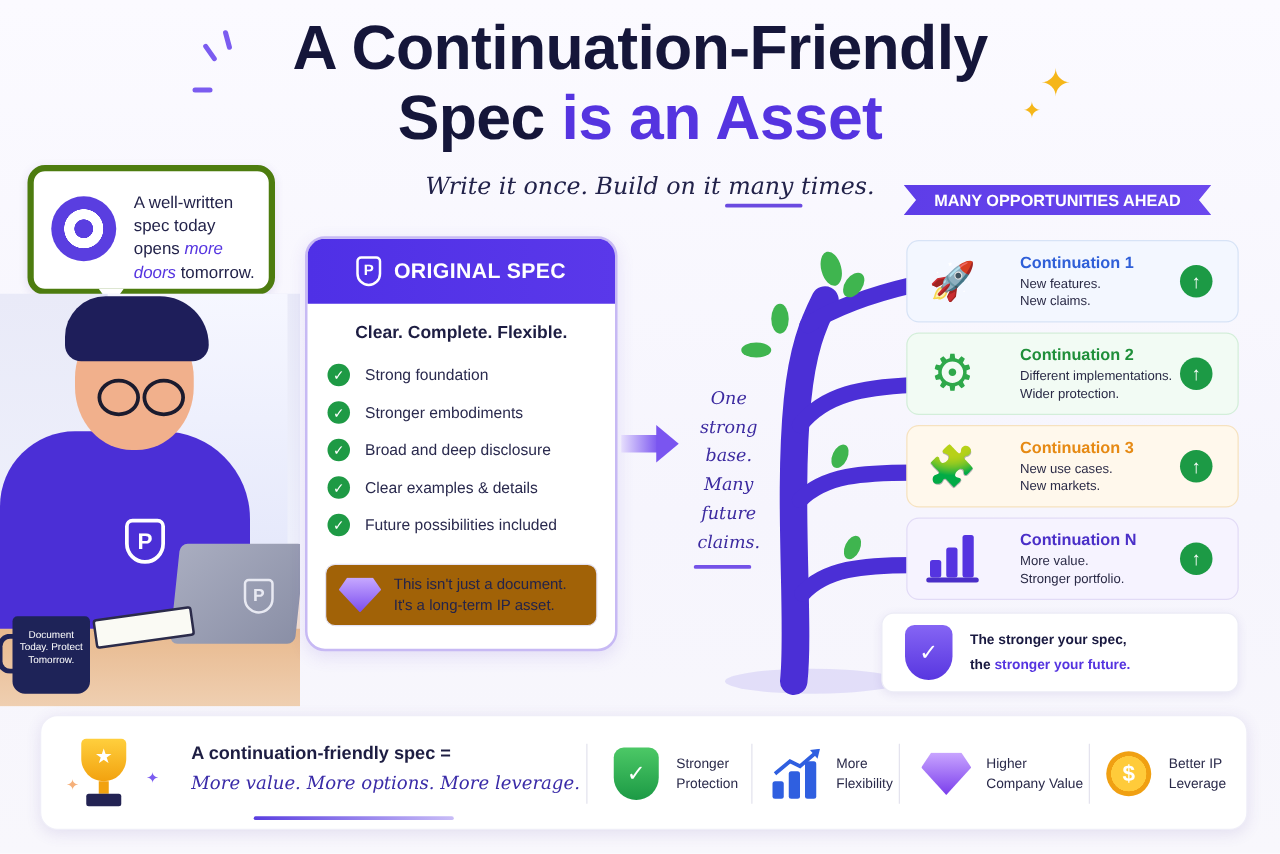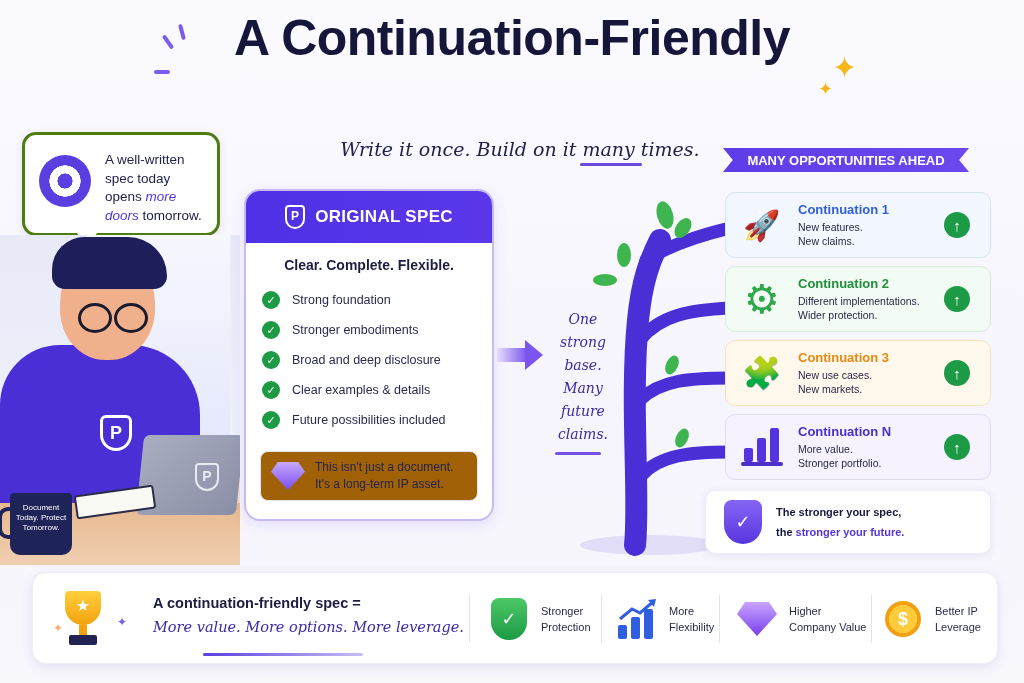--- a/index.html
+++ b/index.html
@@ -23,21 +23,21 @@
     font-family: "DejaVu Serif", serif; font-style: italic; font-size: 19px; color: #22224a;
   }
   .subtitle-underline { position:absolute; left: 580px; top: 163px; width: 62px; height: 3px; border-radius: 2px; background:#6a4ae0; }
   .spark { position:absolute; color:#f5b619; }
   .dash { position:absolute; width: 4px; border-radius: 2px; background:#7b5cf0; }
 
   
   .bubble {
     position:absolute; left: 22px; top: 132px; width: 198px; height: 104px;
     background:#fff; border-radius: 14px; box-shadow: 0 2px 8px rgba(80,60,160,0.12);
-    border:3px solid #4d7c0f;
+    border:5px solid #4d7c0f;
   }
   .bubble::after {
     content:""; position:absolute; left: 52px; bottom: -14px; width: 0; height: 0;
     border-left: 10px solid transparent; border-right: 10px solid transparent; border-top: 14px solid #fff;
   }
   .bubble-text { position:absolute; left: 80px; top: 16px; font-size: 13.5px; line-height: 18.5px; color:#23234a; }
   .bubble-text em { color:#5534e0; }
   .target-icon { position:absolute; left: 14px; top: 20px; width: 52px; height: 52px; border-radius: 50%;
     background: radial-gradient(circle, #5a3ee0 0 20%, #fff 21% 42%, #5a3ee0 43% 100%); }
 
@@ -107,21 +107,21 @@
     font-weight:700; font-size: 13px; text-align:center; line-height: 26px;
     clip-path: polygon(0 0,100% 0,96% 50%,100% 100%,0 100%,4% 50%);
   }
 
   
   .cont-card {
     position:absolute; left: 725px; width: 266px; height: 66px;
     border-radius: 10px; border: 1px solid; display:flex; align-items:center;
   }
   .cont-icon { width: 56px; height: 56px; margin-left: 8px; display:flex; align-items:center; justify-content:center; }
-  .cont-text { margin-left: 8px; flex: 1; }
+  .cont-text { margin-left: 26px; flex: 1; }
   .cont-title { font-weight:700; font-size: 13px; margin-bottom: 3px; }
   .cont-desc { font-size: 10.5px; line-height: 14px; color:#2a2a46; }
   .up-btn { width: 26px; height: 26px; border-radius: 50%; background:#1c9a45; color:#fff; font-weight:700; font-size: 15px; display:flex; align-items:center; justify-content:center; margin-right: 20px; }
 
   .final-card {
     position:absolute; left: 705px; top: 490px; width: 286px; height: 64px;
     background:#fff; border-radius: 10px; border:1px solid #ececf6; box-shadow: 0 2px 8px rgba(80,60,160,0.1);
     display:flex; align-items:center; gap: 14px; padding-left: 18px;
   }
   .final-shield { width: 38px; height: 44px; background: linear-gradient(180deg,#8565f4,#5836e0); border-radius: 8px 8px 20px 20px; color:#fff; font-weight:700; font-size: 18px; display:flex; align-items:center; justify-content:center; }
@@ -149,20 +149,24 @@
   .b-bars { width: 38px; height: 40px; position:relative; }
   .b-bars span { position:absolute; bottom:0; width: 9px; background:#2f5fe0; border-radius: 2px; }
   .b-gem { width: 40px; height: 34px; background: linear-gradient(180deg,#c9a5ff,#7a3eec); clip-path: polygon(20% 0,80% 0,100% 35%,50% 100%,0 35%); }
   .b-coin { width: 36px; height: 36px; border-radius: 50%; background: radial-gradient(circle,#ffcb3a 0 55%,#f0a012 56% 100%); color:#fff; font-weight:700; font-size: 18px; display:flex; align-items:center; justify-content:center; }
 </style>
 </head>
 <body>
 
 <div class="title">
   <div>A Continuation-Friendly</div>
+  <div>
+    <span>Spec</span>
+    <span class="accent">is an Asset</span>
+  </div>
 </div>
 <div class="subtitle">Write it once. Build on it many times.</div>
 <div class="subtitle-underline"></div>
 
 <div class="dash" style="left:166px;top:34px;height:16px;transform:rotate(-35deg);"></div>
 <div class="dash" style="left:180px;top:24px;height:16px;transform:rotate(-15deg);"></div>
 <div class="dash" style="left:160px;top:64px;height:16px;transform:rotate(90deg);"></div>
 <div class="spark" style="left:832px;top:50px;font-size:30px;">✦</div>
 <div class="spark" style="left:818px;top:78px;font-size:18px;">✦</div>
 

